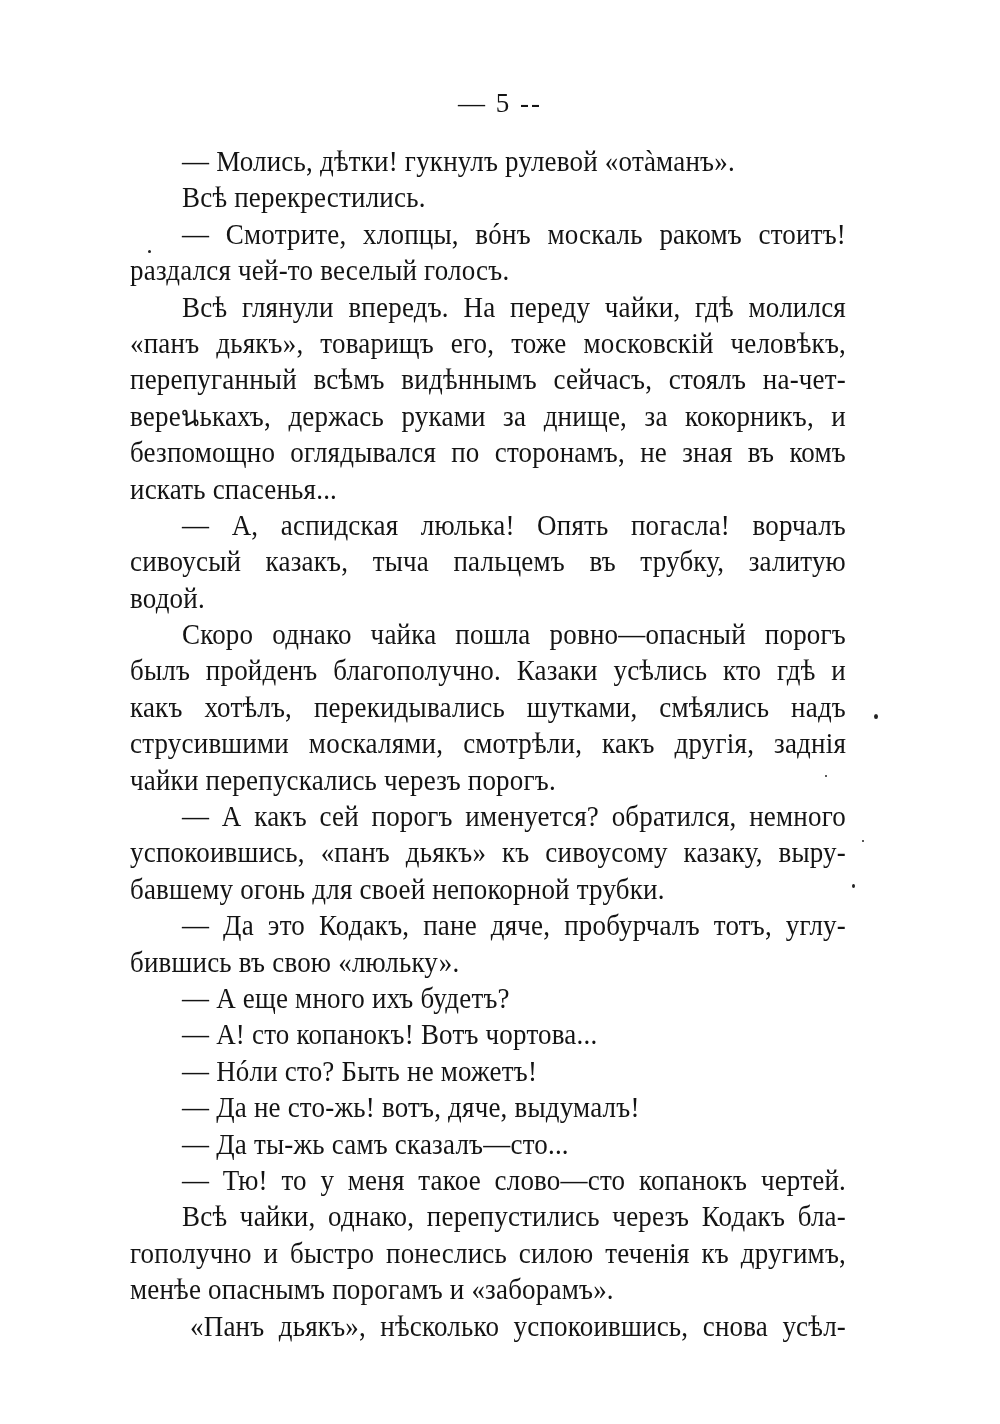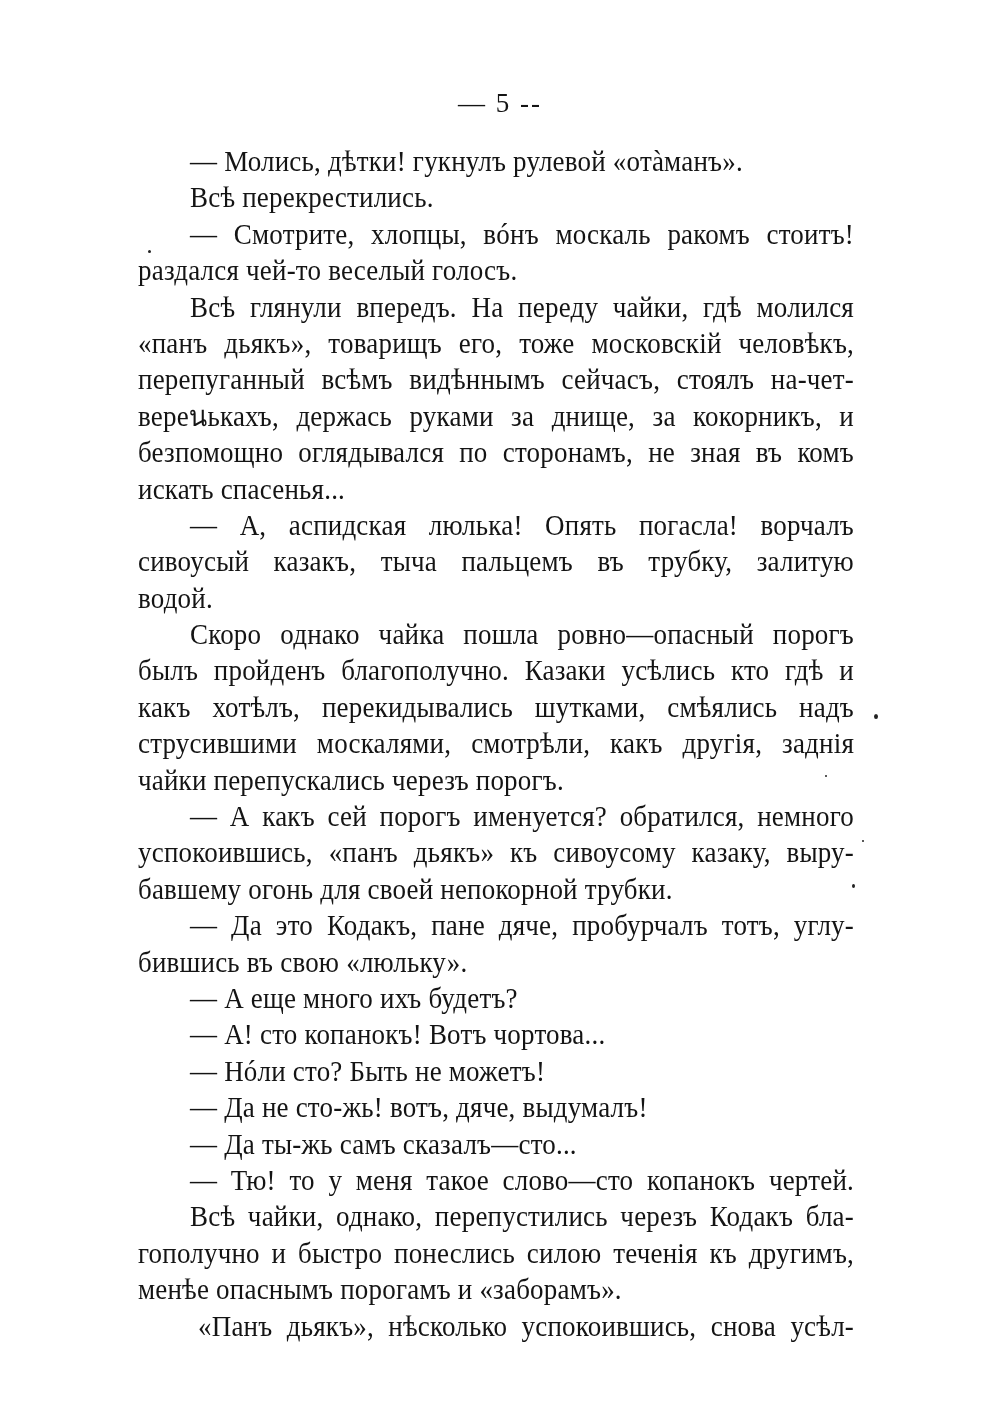--- a/index.html
+++ b/index.html
@@ -24,21 +24,21 @@
       position: absolute;
       top: 88px;
       left: 0;
       width: 1000px;
       text-align: center;
       font-size: 27px;
       letter-spacing: 2px;
     }
     .text-block {
       position: absolute;
-      left: 138px;
+      left: 130px;
       top: 143px;
       width: 716px;
     }
     .line {
       height: 36.4px;
       line-height: 36.4px;
       font-size: 27px;
       white-space: nowrap;
       transform: scaleY(1.08);
       transform-origin: left center;

